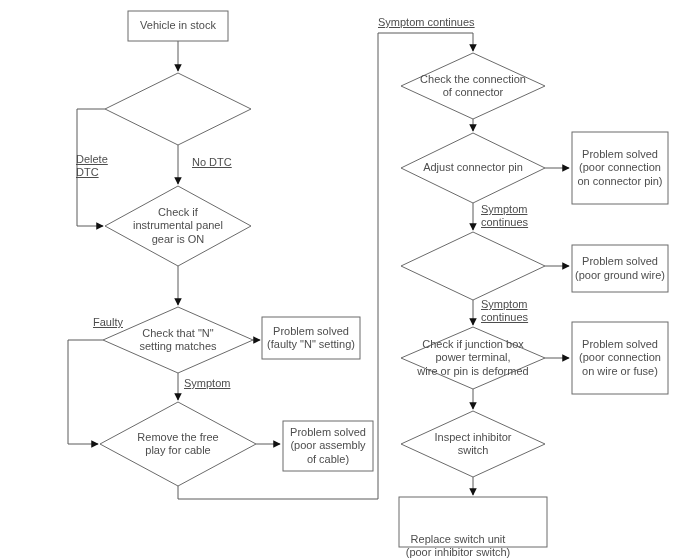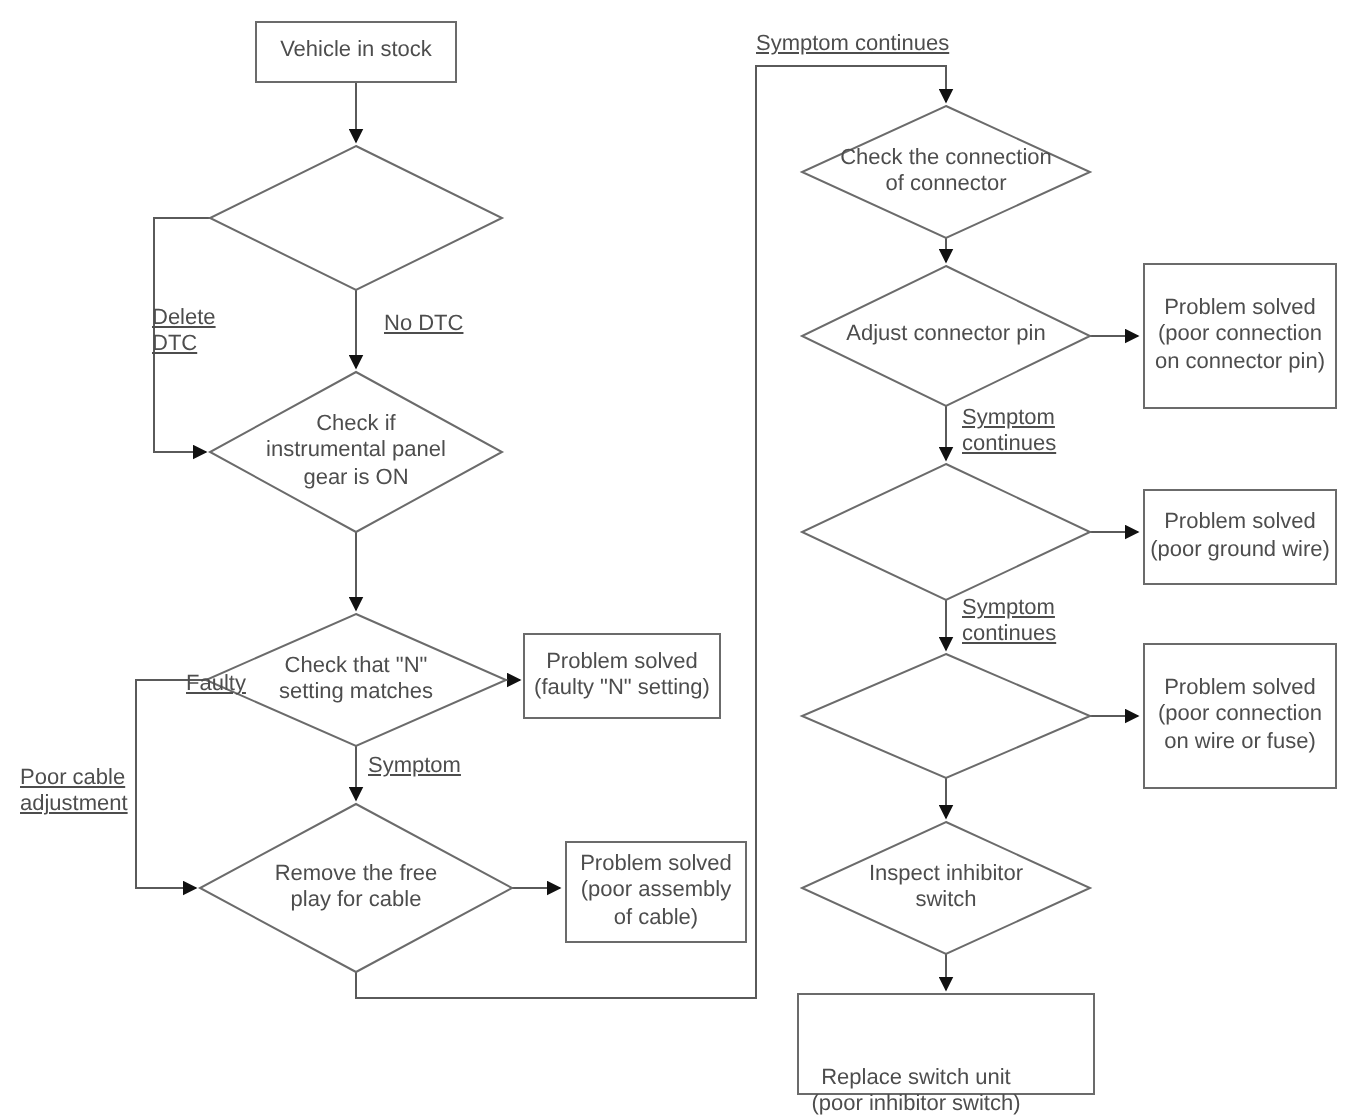--- a/index.html
+++ b/index.html
@@ -107,39 +107,40 @@
   <div class="label" style="left:100px; top:402px; width:156px; height:84px;">Remove the free
 play for cable</div>
   <div class="label" style="left:262px; top:317px; width:98px;  height:42px;">Problem solved
 (faulty "N" setting)</div>
   <div class="label" style="left:283px; top:421px; width:90px;  height:50px;">Problem solved
 (poor assembly
 of cable)</div>
   <div class="label" style="left:401px; top:53px;  width:144px; height:66px;">Check the connection
 of connector</div>
   <div class="label" style="left:401px; top:133px; width:144px; height:70px;">Adjust connector pin</div>
+  <div class="label" style="left:401px; top:327px; width:144px; height:62px;">Check if junction box
+power terminal,
+wire or pin is deformed</div>
   <div class="label" style="left:401px; top:411px; width:144px; height:66px;">Inspect inhibitor
 switch</div>
   <div class="label" style="left:384px; top:497px; width:148px; height:50px;margin-top:24px;">Replace switch unit
 (poor inhibitor switch)</div>
   <div class="label" style="left:572px; top:132px; width:96px;  height:72px;">Problem solved
 (poor connection
 on connector pin)</div>
   <div class="label" style="left:572px; top:245px; width:96px;  height:47px;">Problem solved
 (poor ground wire)</div>
   <div class="label" style="left:572px; top:322px; width:96px;  height:72px;">Problem solved
 (poor connection
 on wire or fuse)</div>
 
   <div class="label edge-label" style="left:40px;  top:153px; width:52px;  height:28px;margin-left:36px;">Delete
 DTC</div>
   <div class="label edge-label" style="left:192px; top:156px; width:52px;  height:14px;">No DTC</div>
-  <div class="label edge-label" style="left:73px;  top:336px; width:42px;  height:14px;padding-left:20px;">Faulty</div>
+  <div class="label edge-label" style="left:73px;  top:316px; width:42px;  height:14px;padding-left:20px;">Faulty</div>
   <div class="label edge-label" style="left:184px; top:377px; width:48px;  height:14px;">Symptom</div>
-  <div class="label edge-label" style="left:10px;  top:383px; width:62px;  height:28px;">Poor cable
-adjustment</div>
   <div class="label edge-label" style="left:378px; top:16px;  width:110px; height:14px;">Symptom continues</div>
   <div class="label edge-label" style="left:481px; top:203px; width:60px;  height:28px;">Symptom
 continues</div>
   <div class="label edge-label" style="left:481px; top:298px; width:60px;  height:28px;">Symptom
 continues</div>
 
 </div>
 
 </body></html>

